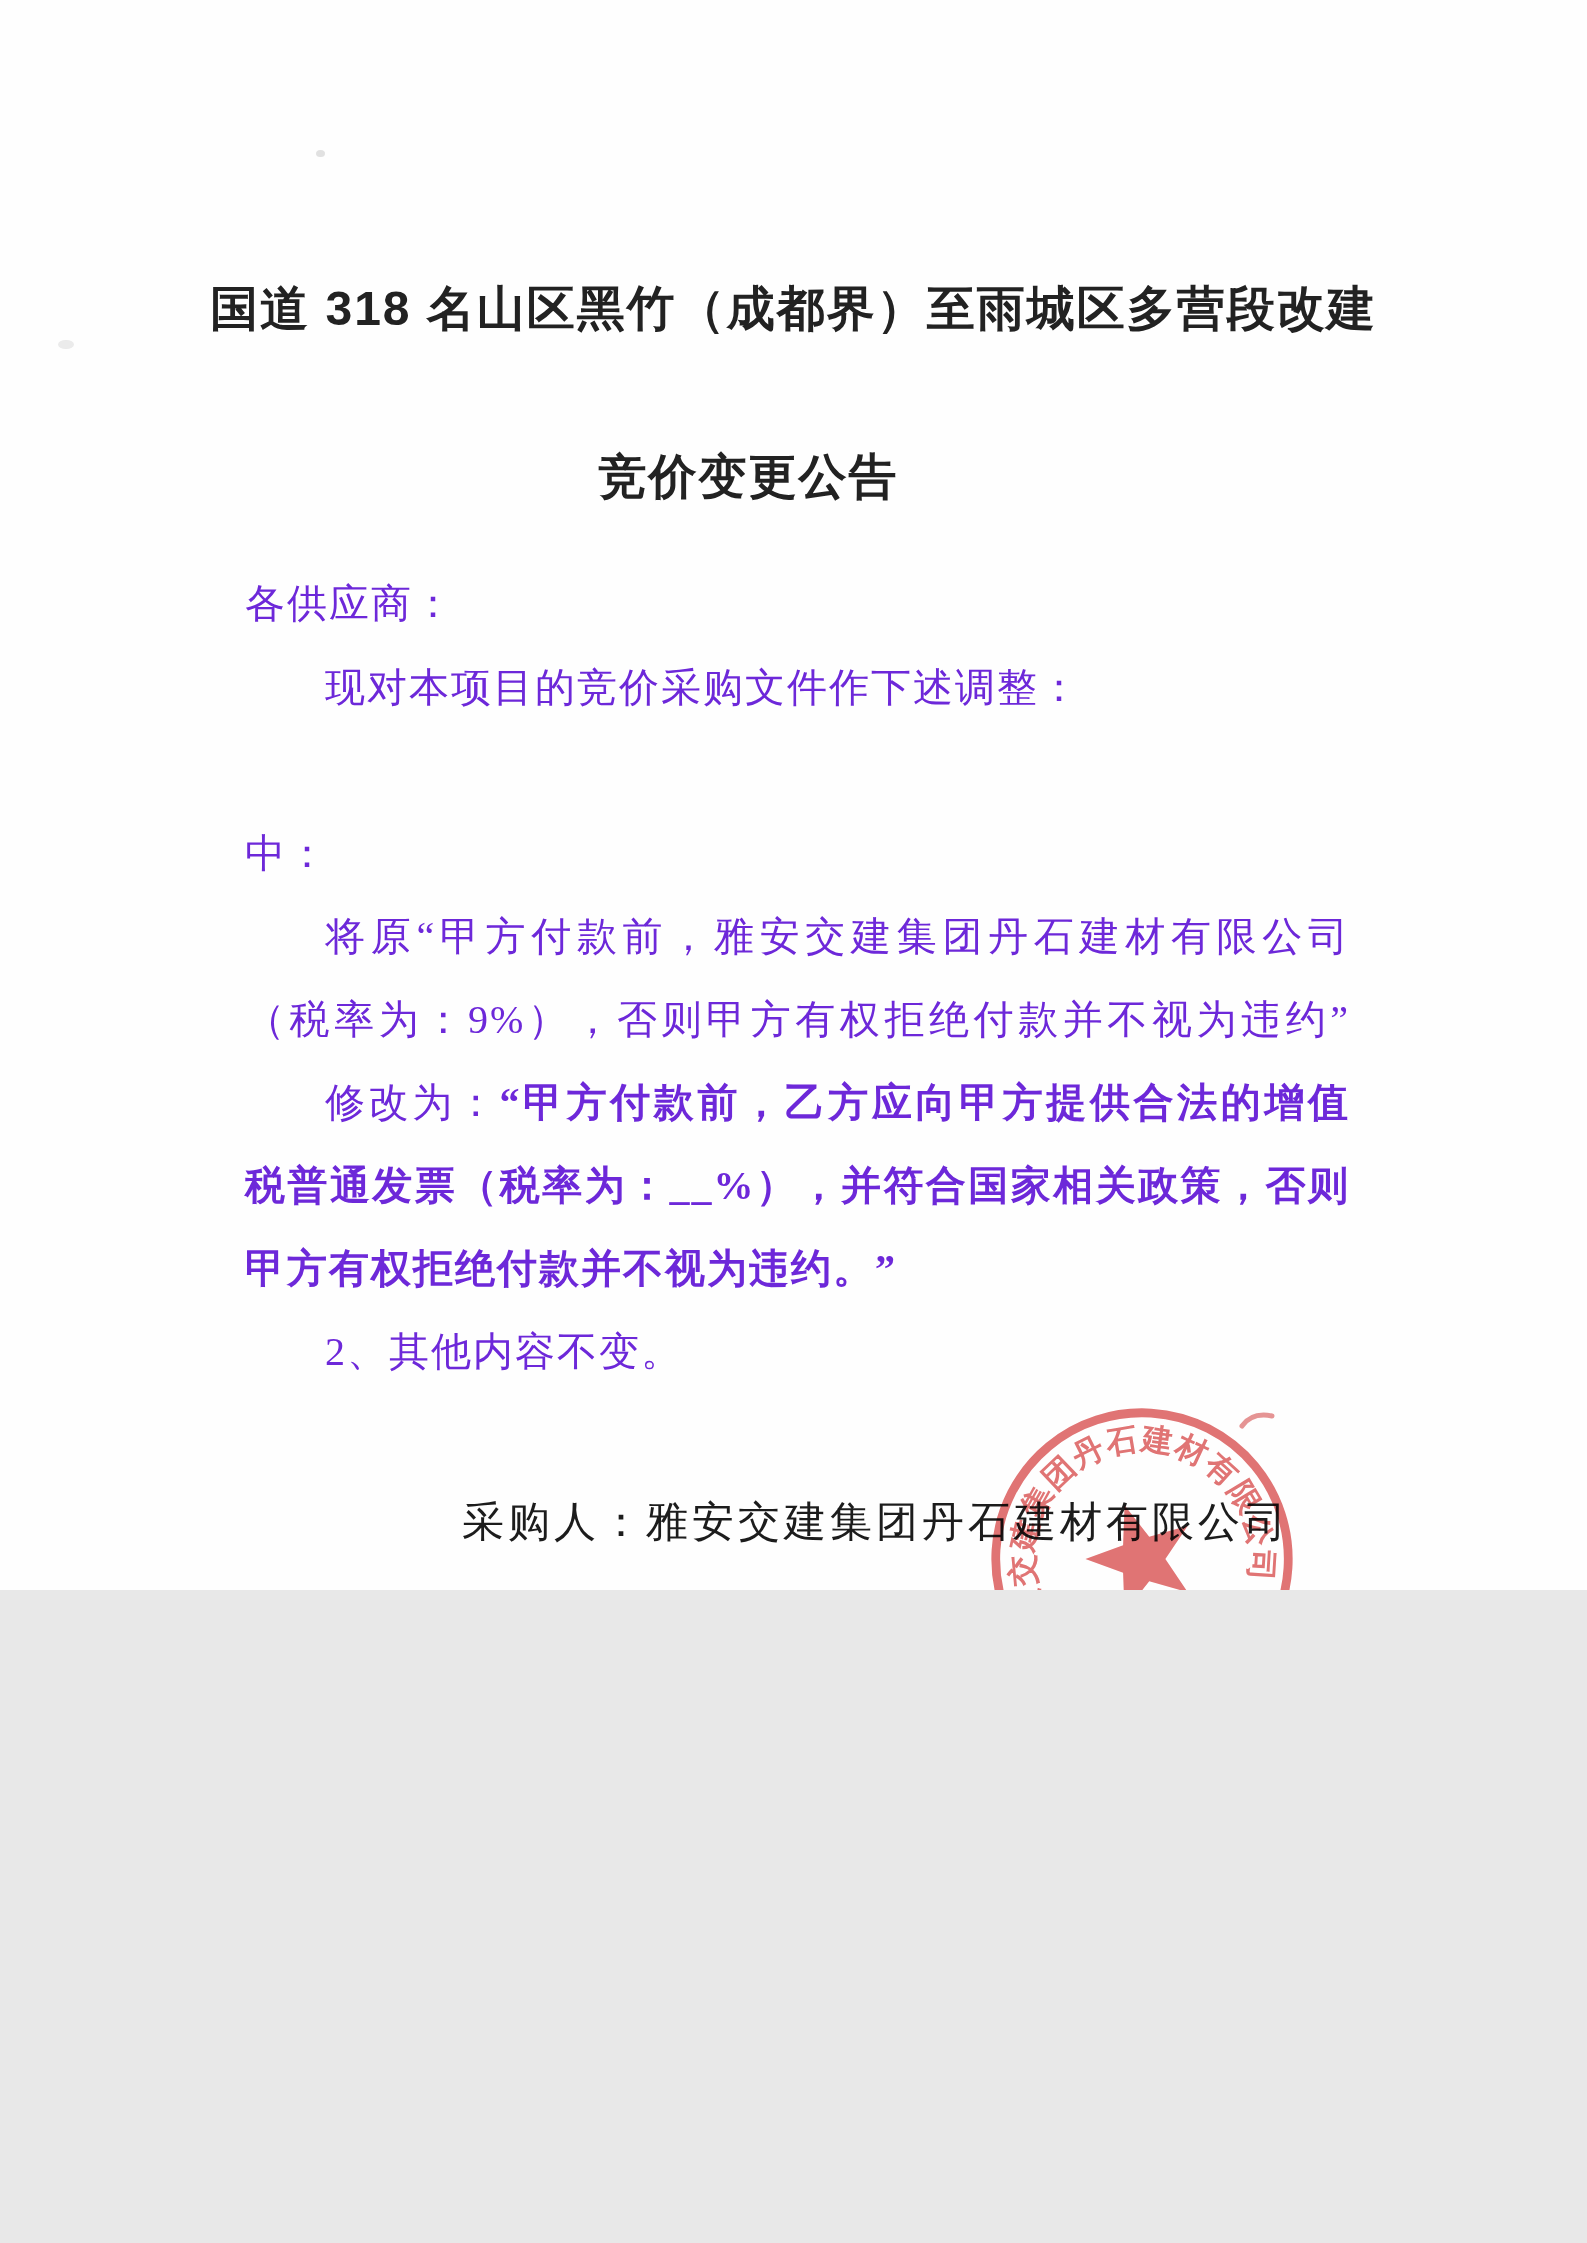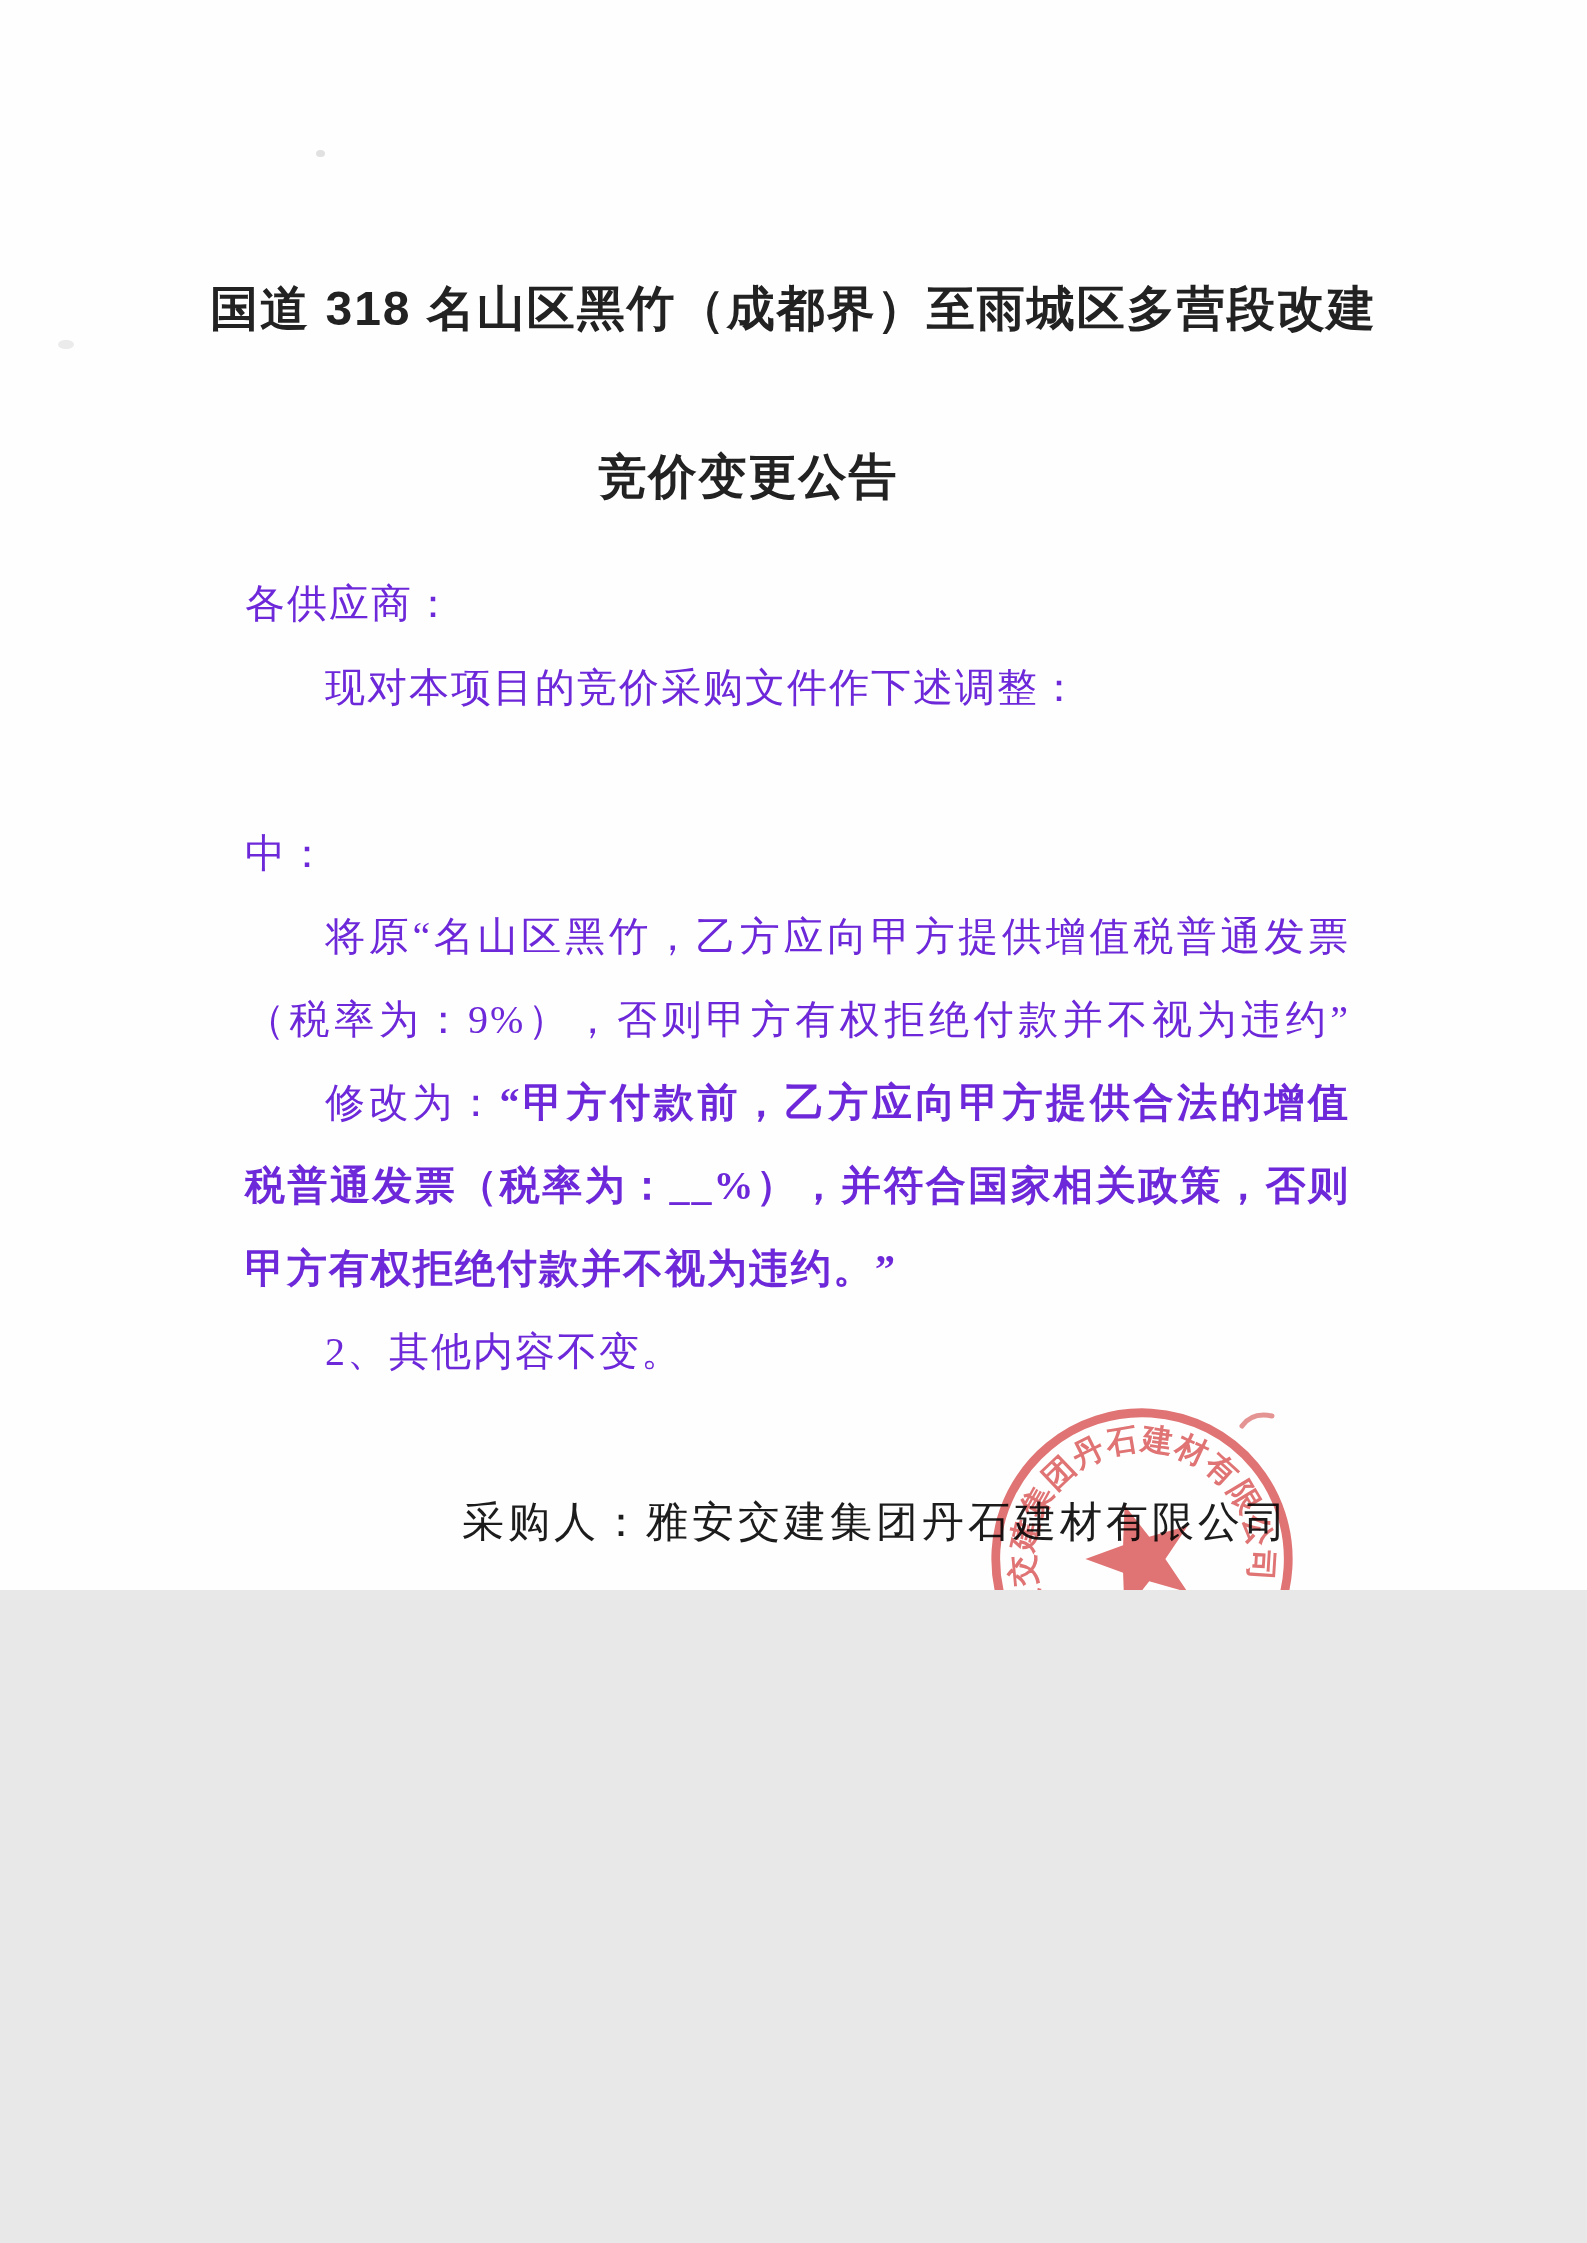--- a/index.html
+++ b/index.html
@@ -68,21 +68,21 @@
 
   <div class="title-line t1">国道 318 名山区黑竹（成都界）至雨城区多营段改建</div>
   <div class="title-line t3">竞价变更公告</div>
 
   <div class="line" style="top:578px">各供应商：</div>
 
   <div class="line indent" style="top:662px">现对本项目的竞价采购文件作下述调整：</div>
 
   <div class="line" style="top:828px">中：</div>
 
-  <div class="line indent just" style="top:911px">将原“名山区黑竹，乙方应向甲方提供增值税普通发票</div>
+  <div class="line indent just" style="top:911px">将原“甲方付款前，雅安交建集团丹石建材有限公司</div>
   <div class="line just" style="top:994px">（税率为：9%），否则甲方有权拒绝付款并不视为违约”</div>
 
   <div class="line indent just" style="top:1077px"><span>修改为：</span><span class="b">“甲方付款前，乙方应向甲方提供合法的增值</span></div>
   <div class="line b just" style="top:1160px">税普通发票（税率为：__%），并符合国家相关政策，否则</div>
   <div class="line b" style="top:1243px">甲方有权拒绝付款并不视为违约。”</div>
 
   <div class="line indent" style="top:1326px">2、其他内容不变。</div>
 
   <div class="sig sig-buyer">采购人：雅安交建集团丹石建材有限公司</div>
 

